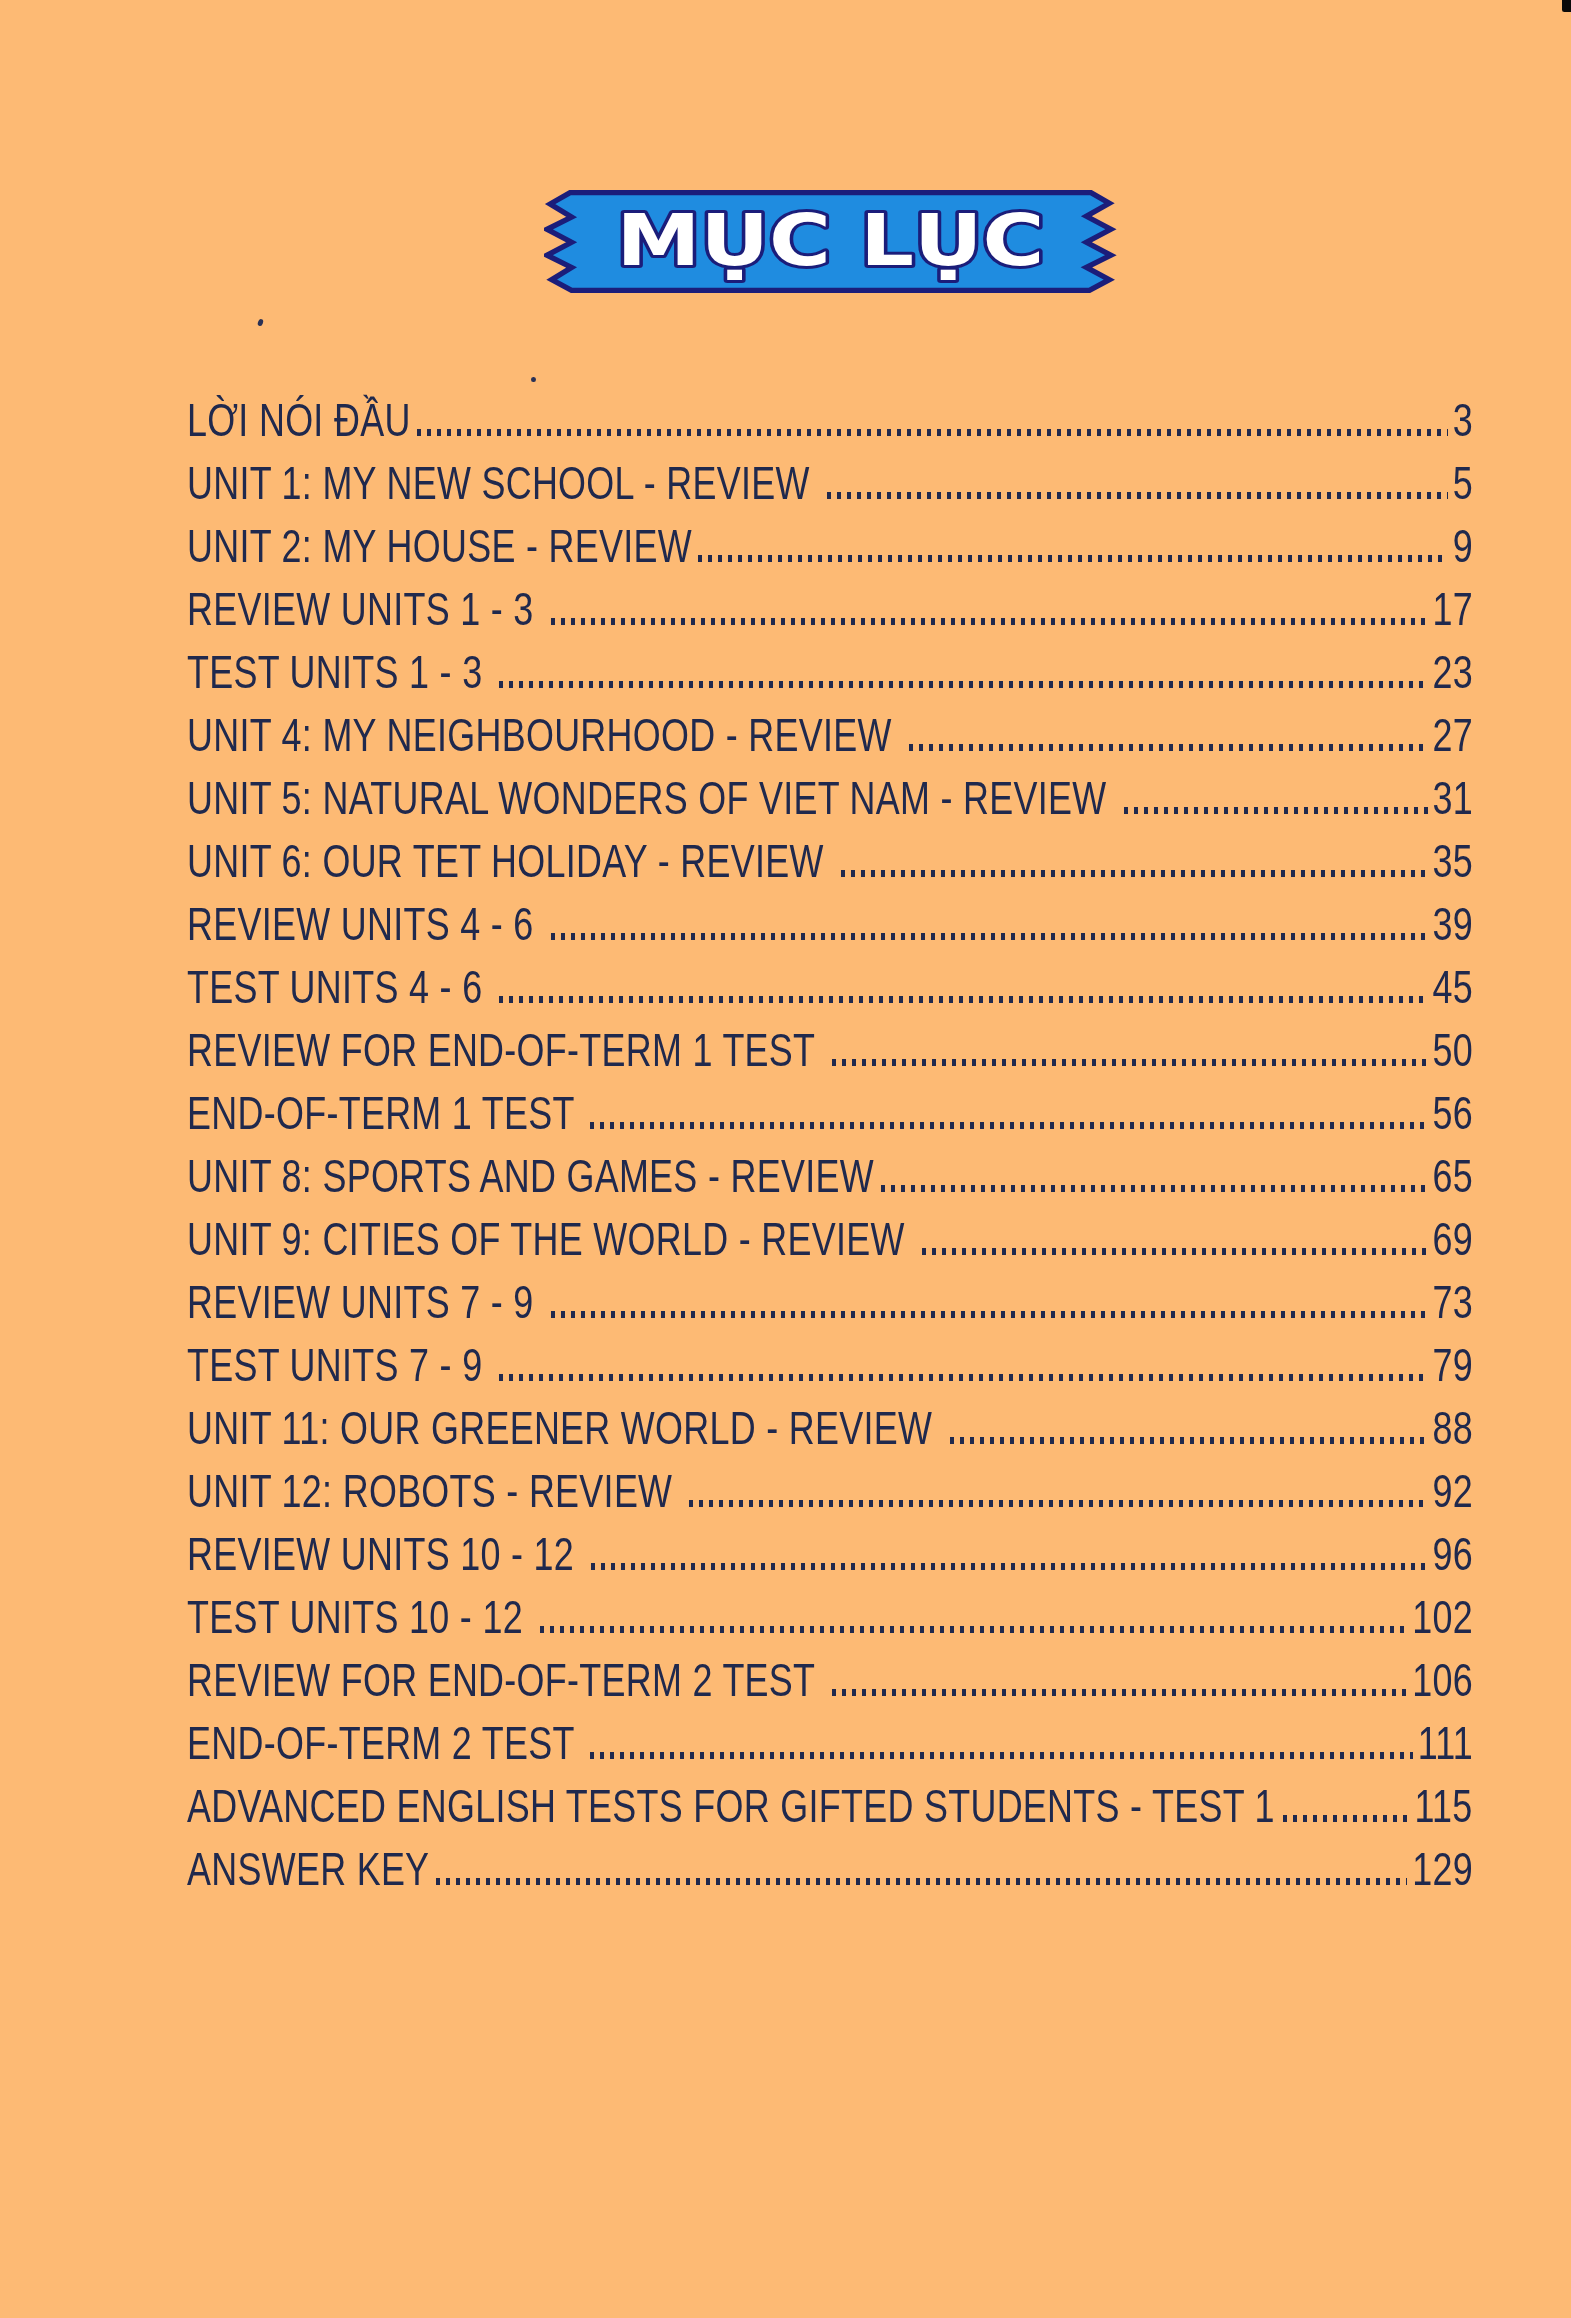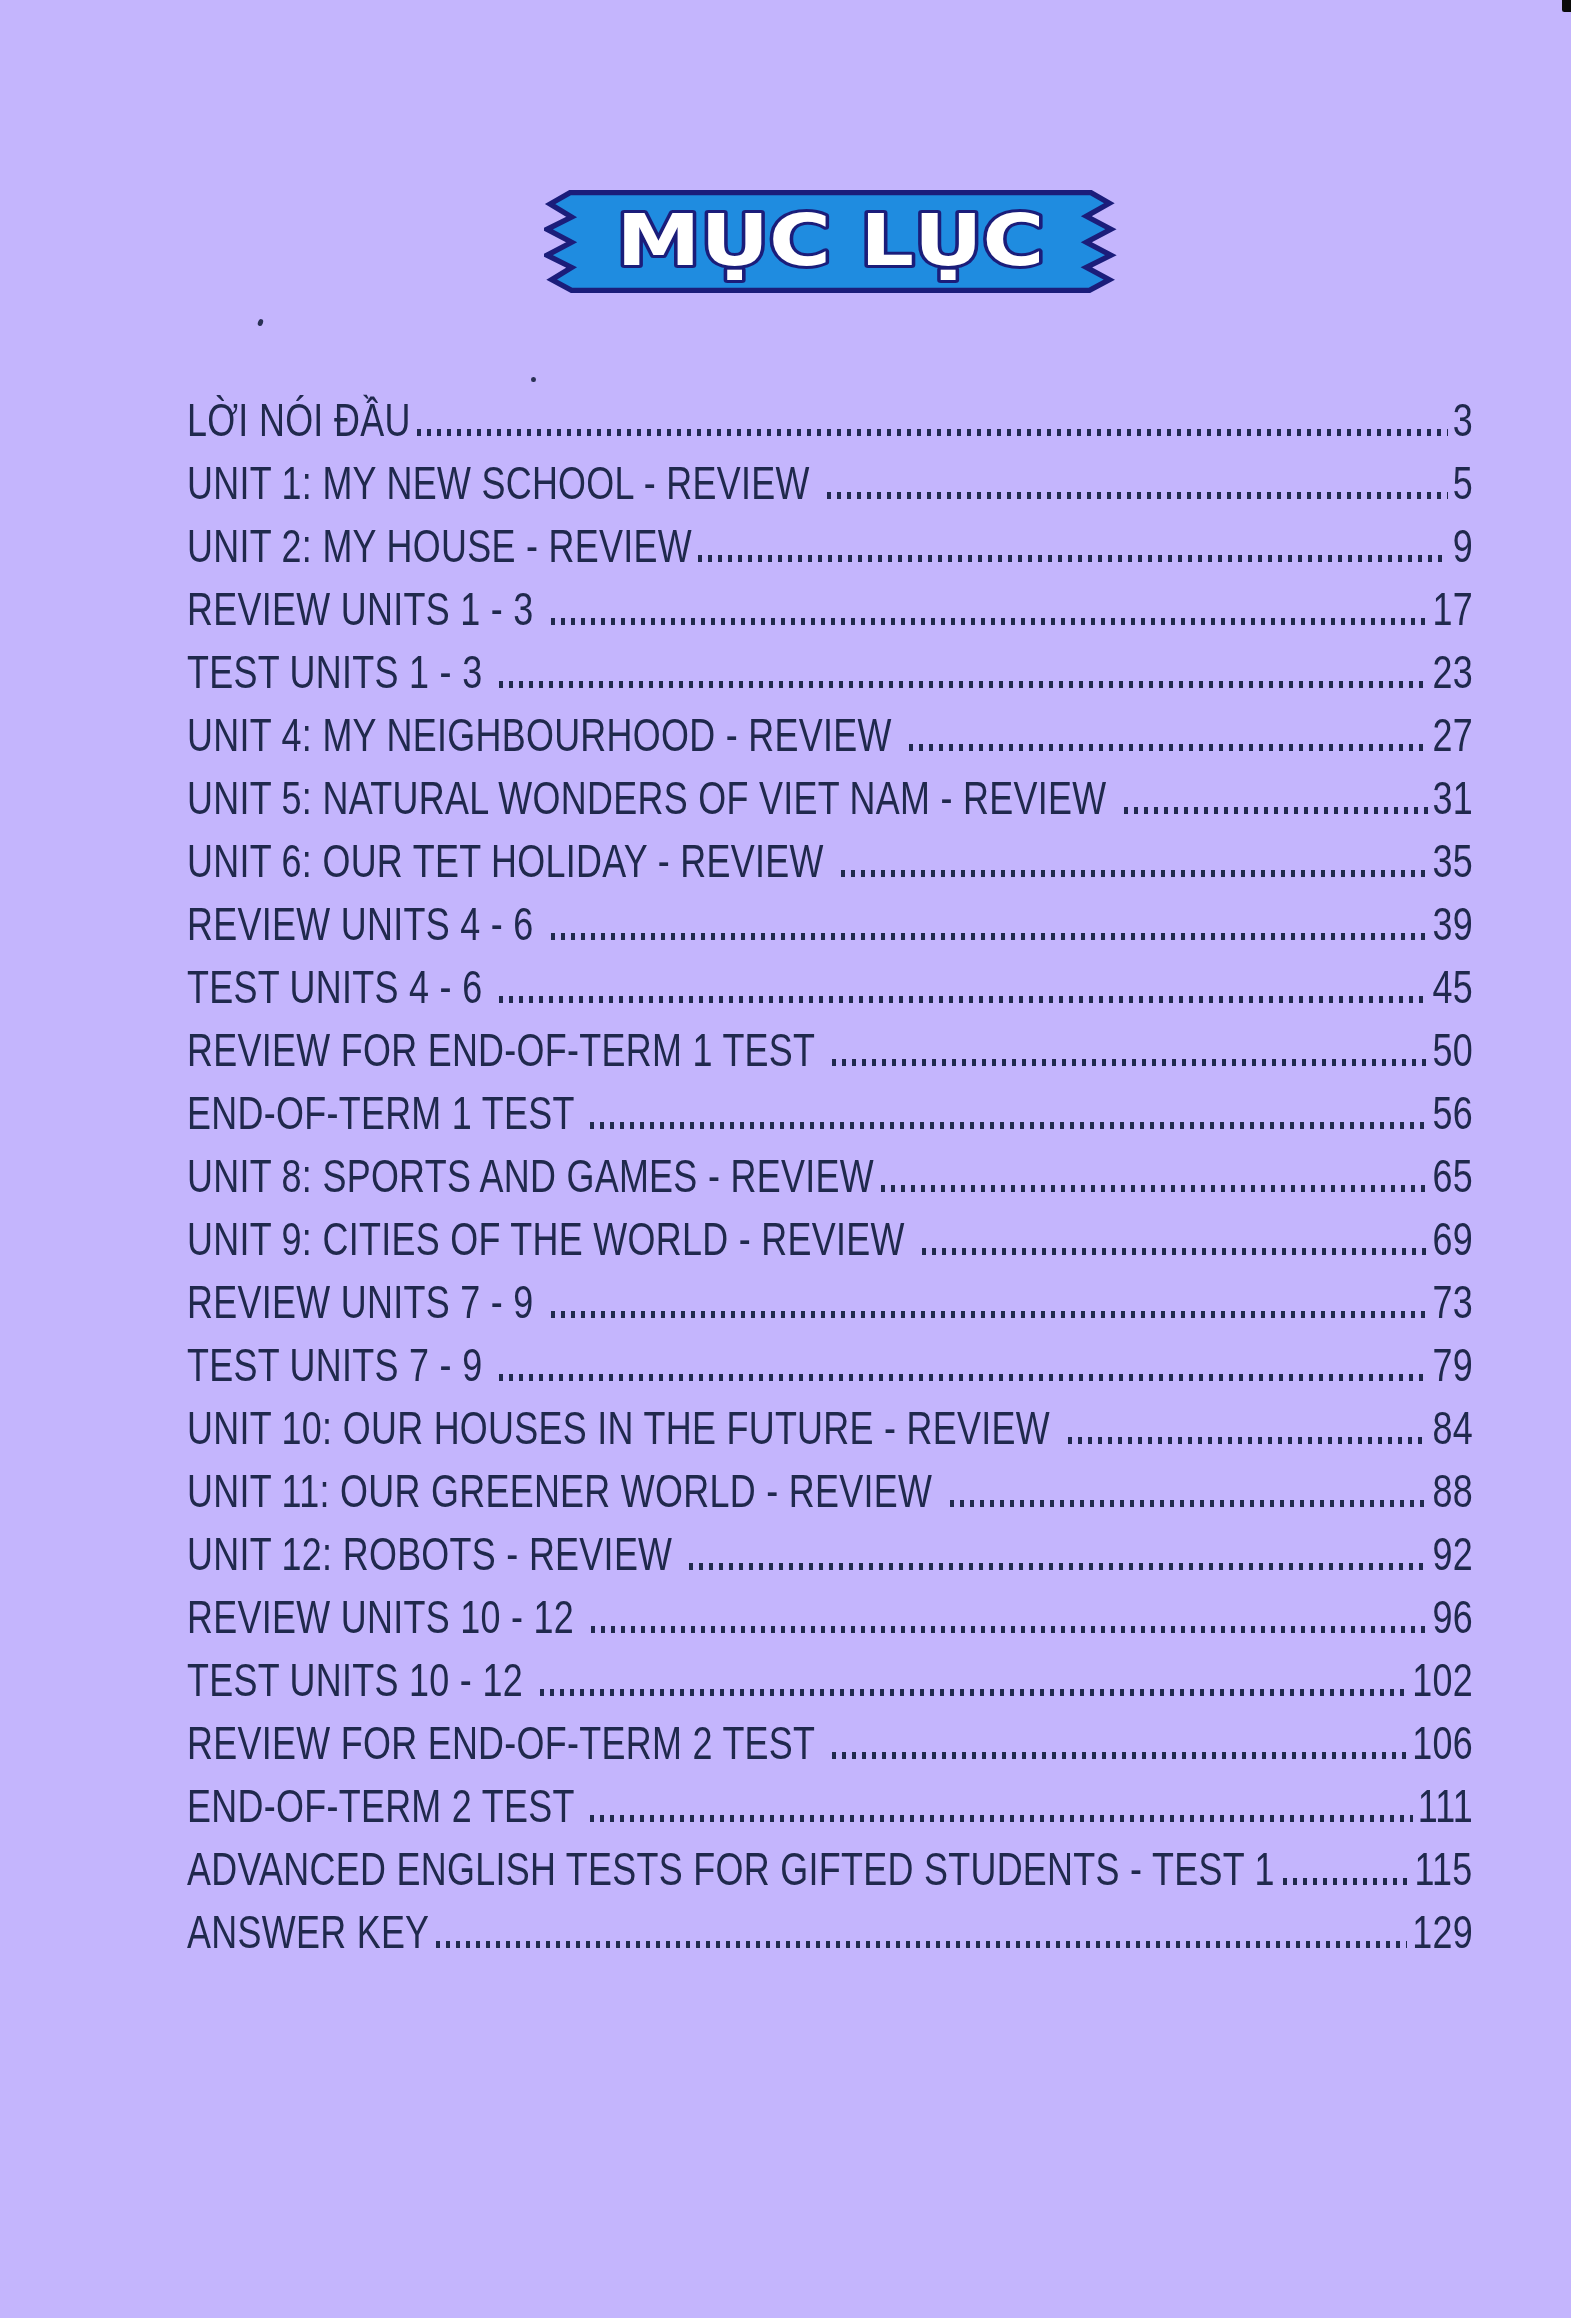--- a/index.html
+++ b/index.html
@@ -1,19 +1,19 @@
 <!DOCTYPE html>
 <html style="font-size:12.2px"><head>
 <meta charset="utf-8">
 <style>
   html,body{margin:0;padding:0;background:#e8e8e8;}
   #page{
     position:relative;
     width:1572px;height:2319px;
-    background:#c4b5fd;
+    background:#fdba74;
     overflow:hidden;
     font-family:"Liberation Sans","DejaVu Sans",sans-serif;
   }
   
   #banner{
     position:absolute;left:544px;top:188px;width:573px;height:110px;
   }
   
   #toc{
     position:absolute;left:187px;top:389px;width:1286px;
@@ -135,25 +135,20 @@
         <span class="toc-title sqz-l" style="margin-right: -100px;">REVIEW UNITS 7 - 9 </span>
         <span class="leader"></span>
         <span class="toc-page sqz-r" style="margin-left: -11.4px;">73</span>
       </div>
     <div class="toc-row">
         <span class="toc-title sqz-l" style="margin-right: -86px;">TEST UNITS 7 - 9 </span>
         <span class="leader"></span>
         <span class="toc-page sqz-r" style="margin-left: -11.4px;">79</span>
       </div>
     <div class="toc-row">
-        <span class="toc-title sqz-l" style="margin-right: -245px;">UNIT 10: OUR HOUSES IN THE FUTURE - REVIEW </span>
-        <span class="leader"></span>
-        <span class="toc-page sqz-r" style="margin-left: -11.4px;">84</span>
-      </div>
-    <div class="toc-row">
         <span class="toc-title sqz-l" style="margin-right: -212px;">UNIT 11: OUR GREENER WORLD - REVIEW </span>
         <span class="leader"></span>
         <span class="toc-page sqz-r" style="margin-left: -11.4px;">88</span>
       </div>
     <div class="toc-row">
         <span class="toc-title sqz-l" style="margin-right: -139px;">UNIT 12: ROBOTS - REVIEW </span>
         <span class="leader"></span>
         <span class="toc-page sqz-r" style="margin-left: -11.4px;">92</span>
       </div>
     <div class="toc-row">

